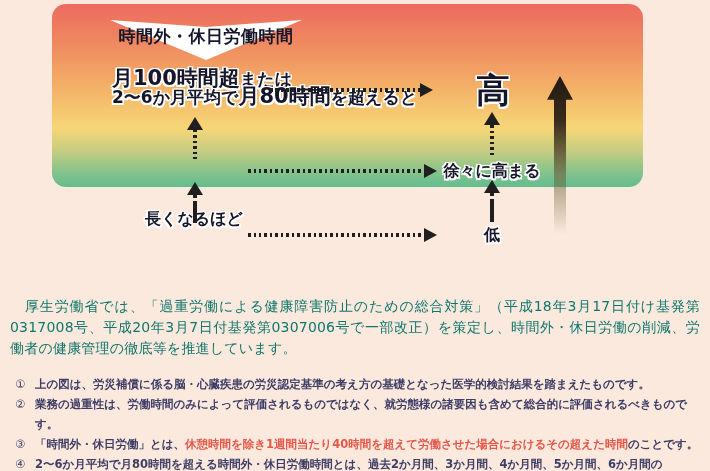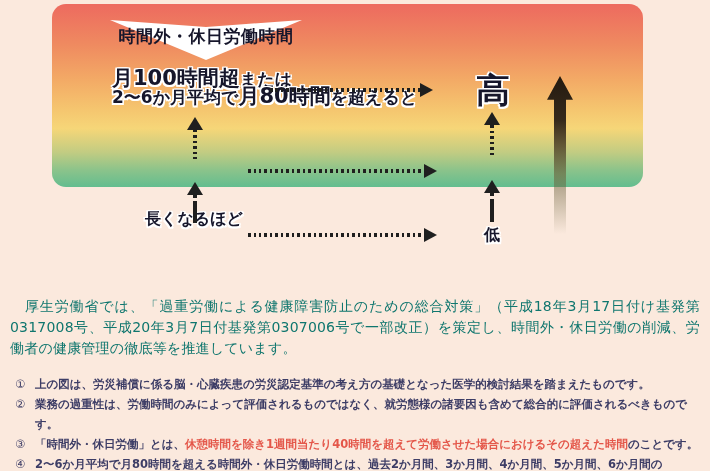--- a/index.html
+++ b/index.html
@@ -108,20 +108,21 @@
   <div class="v-arrow v-arrow-right-up">
       <div class="tri-up"></div>
       <div class="dot-shaft"></div>
     </div>
 
   <div class="label lbl-mid-left outline">長くなるほど</div>
   <div class="h-arrow h-arrow-2">
       <div class="dash"></div>
       <div class="tri"></div>
     </div>
+  <div class="label lbl-mid-right outline">徐々に高まる</div>
 
   <div class="v-arrow v-arrow-left-low">
       <div class="tri-up"></div>
       <div class="dot-seg"></div>
       <div class="solid-shaft"></div>
     </div>
   <div class="v-arrow v-arrow-right-low">
       <div class="tri-up"></div>
       <div class="dot-seg"></div>
       <div class="solid-shaft"></div>

